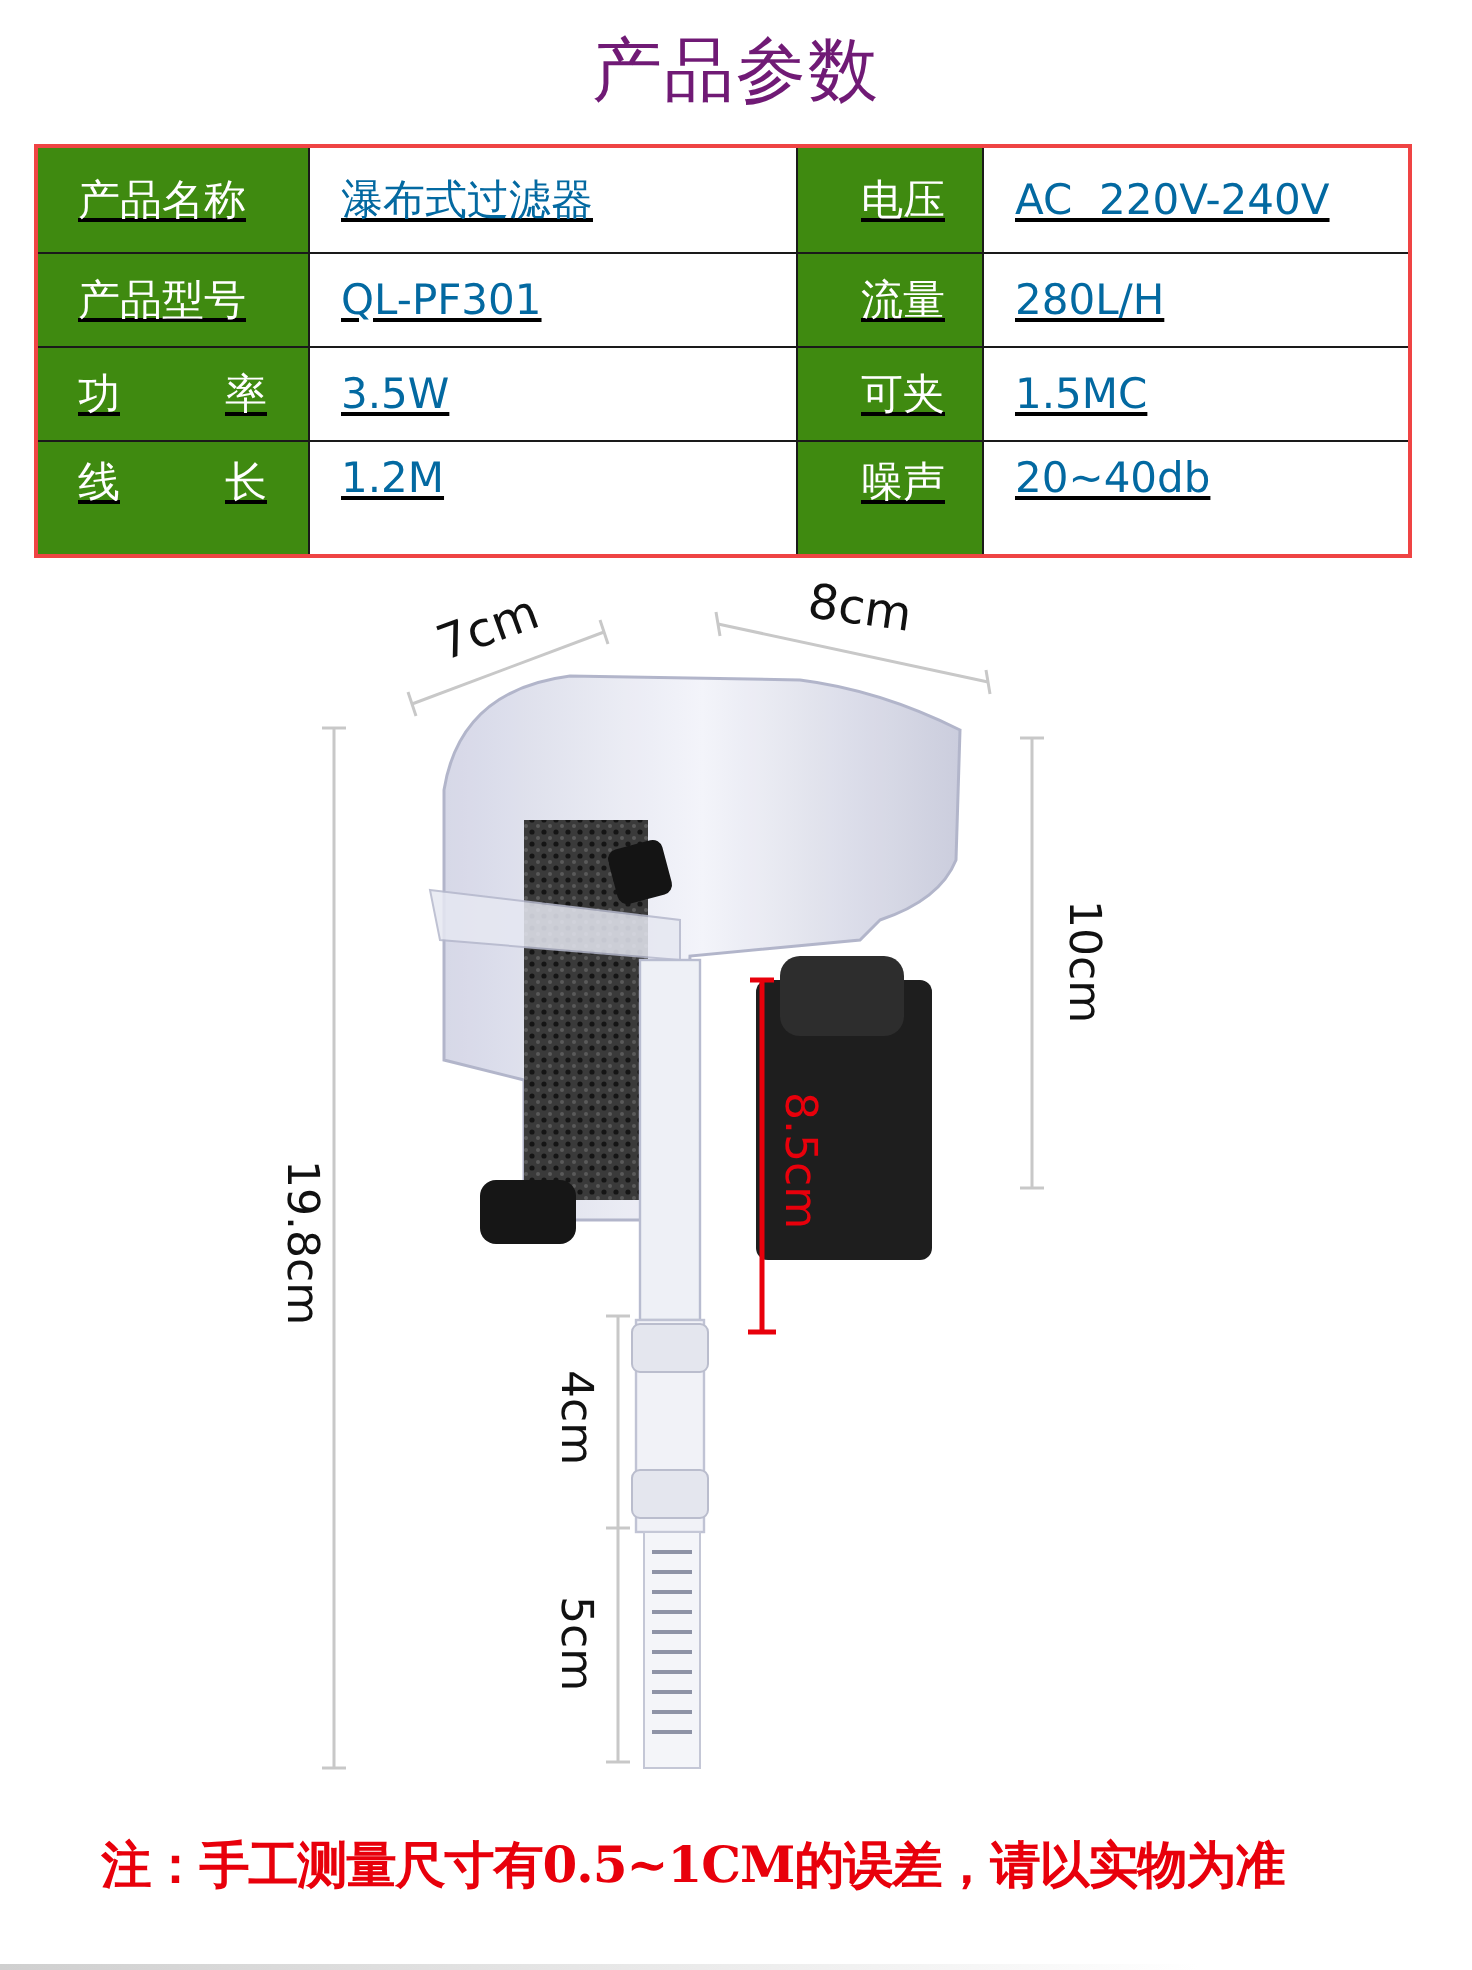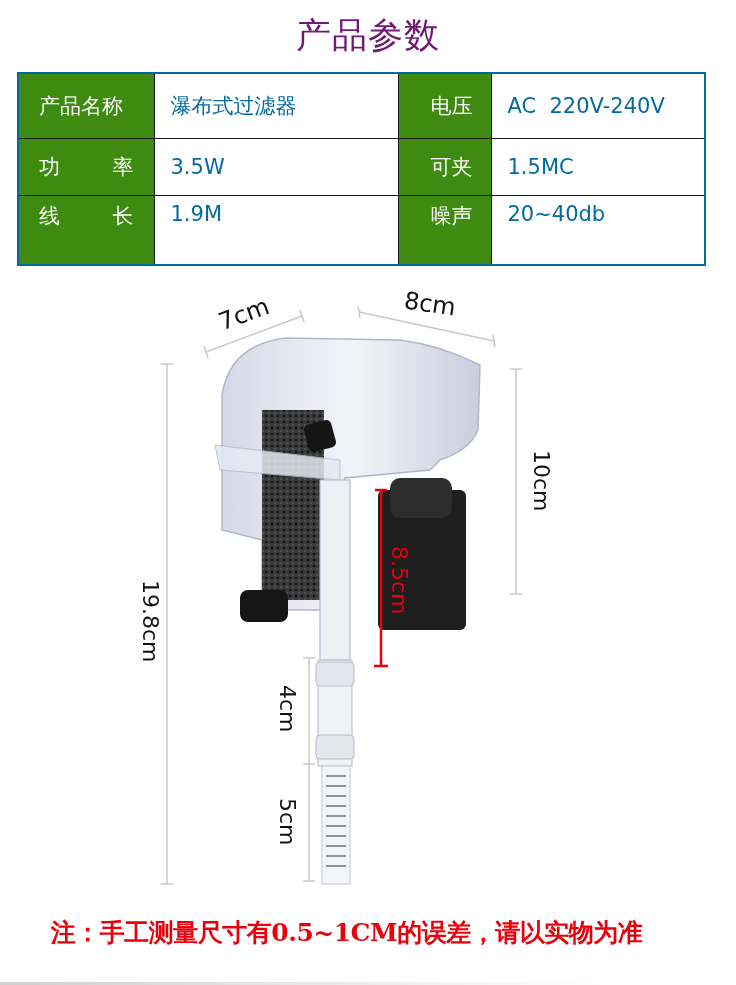--- a/index.html
+++ b/index.html
@@ -1,22 +1,22 @@
 <!DOCTYPE html>
 <html><head>
 <meta charset="utf-8">
 <style>
   html, body { margin:0; padding:0; background:#ffffff; }
   body { width:736px; height:985px; position:relative; overflow:hidden;
          font-family:"DejaVu Sans","Liberation Sans",sans-serif; }
   .title { position:absolute; left:0; top:12px; width:736px; text-align:center;
            font-size:35px; color:#701a75; letter-spacing:1px; }
   .spec-table { position:absolute; left:17px; top:72px; width:689px; height:194px;
-                border:2px solid #0369a1; box-sizing:border-box;
-                border-collapse:collapse; table-layout:fixed; }
+                border:2px solid #ef4444; box-sizing:border-box;
+                border-collapse:collapse; table-layout:fixed;text-decoration:underline; }
   .spec-table td { border:1px solid #1a1a1a; padding:0; height:46px;
                    font-size:21px; color:#0369a1; vertical-align:middle; }
   .spec-table tr:first-child td { height:52px; }
   .spec-table tr:last-child td { height:50px; vertical-align:top; padding-top:6px; }
   .k { background:#3f8a10; color:#ffffff !important; }
   .k1 { padding-left:20px !important; }
   .k2 { text-align:right; padding-right:18px !important; }
   .v { padding-left:16px !important; }
   .k-spread { display:flex; justify-content:space-between; padding-right:20px; }
   .dim { position:absolute; font-size:22px; color:#111; white-space:nowrap; }
@@ -41,38 +41,44 @@
       <col style="width:214px">
   </colgroup>
   <tbody>
       <tr>
     <td class="k k1">产品名称</td>
     <td class="v">瀑布式过滤器</td>
     <td class="k k2">电压</td>
     <td class="v" style="white-space:pre">AC  220V-240V</td>
   </tr>
   <tr>
+    <td class="k k1">产品型号</td>
+    <td class="v">QL-PF301</td>
+    <td class="k k2">流量</td>
+    <td class="v">280L/H</td>
+  </tr>
+  <tr>
     <td class="k k1">
       <div class="k-spread">
             <span>功</span>
             <span>率</span>
           </div>
     </td>
     <td class="v">3.5W</td>
     <td class="k k2">可夹</td>
     <td class="v">1.5MC</td>
   </tr>
   <tr>
     <td class="k k1">
       <div class="k-spread">
             <span>线</span>
             <span>长</span>
           </div>
     </td>
-    <td class="v">1.9M</td>
+    <td class="v">1.2M</td>
     <td class="k k2">噪声</td>
     <td class="v">20~40db</td>
   </tr>
 </tbody>
   </table>
 
 <svg width="736" height="985">
   <defs>
     <pattern id="sponge" width="6" height="6" patternUnits="userSpaceOnUse">
       <rect width="6" height="6" fill="#3a3a3a"></rect>

